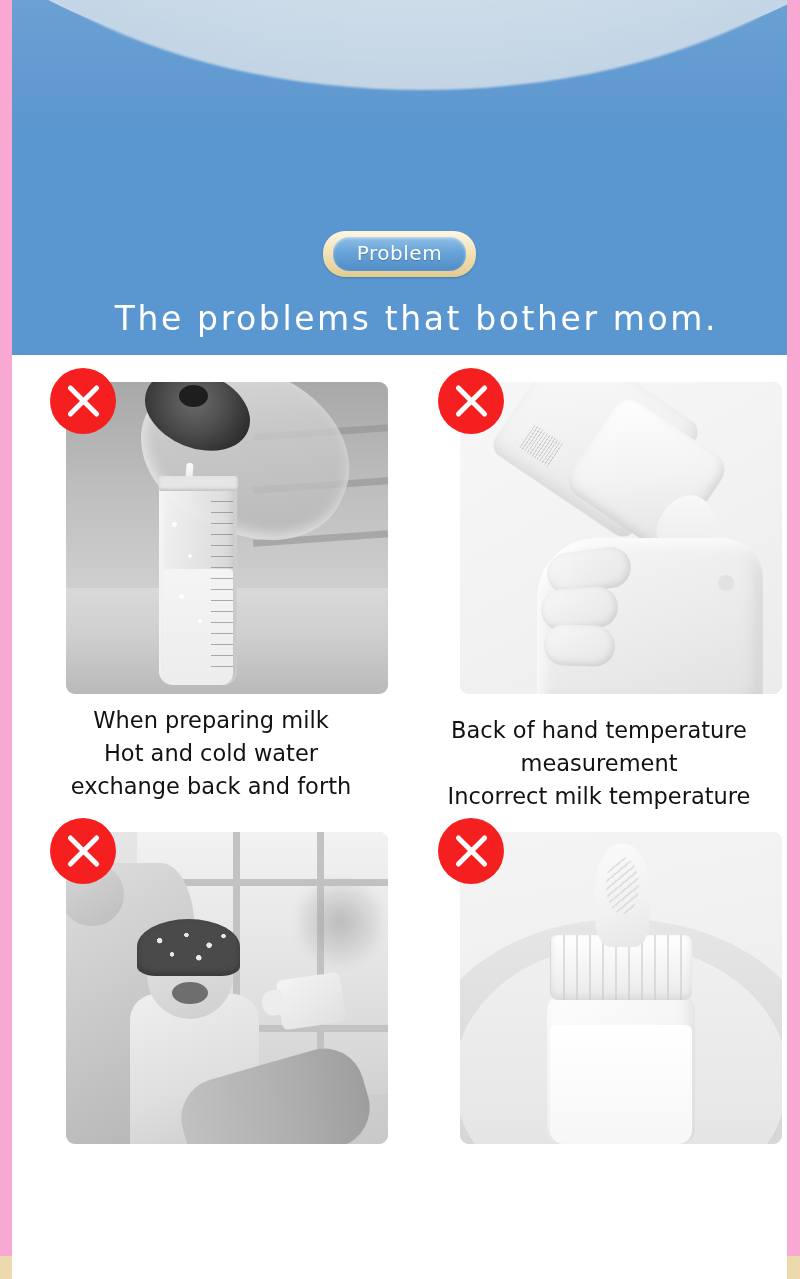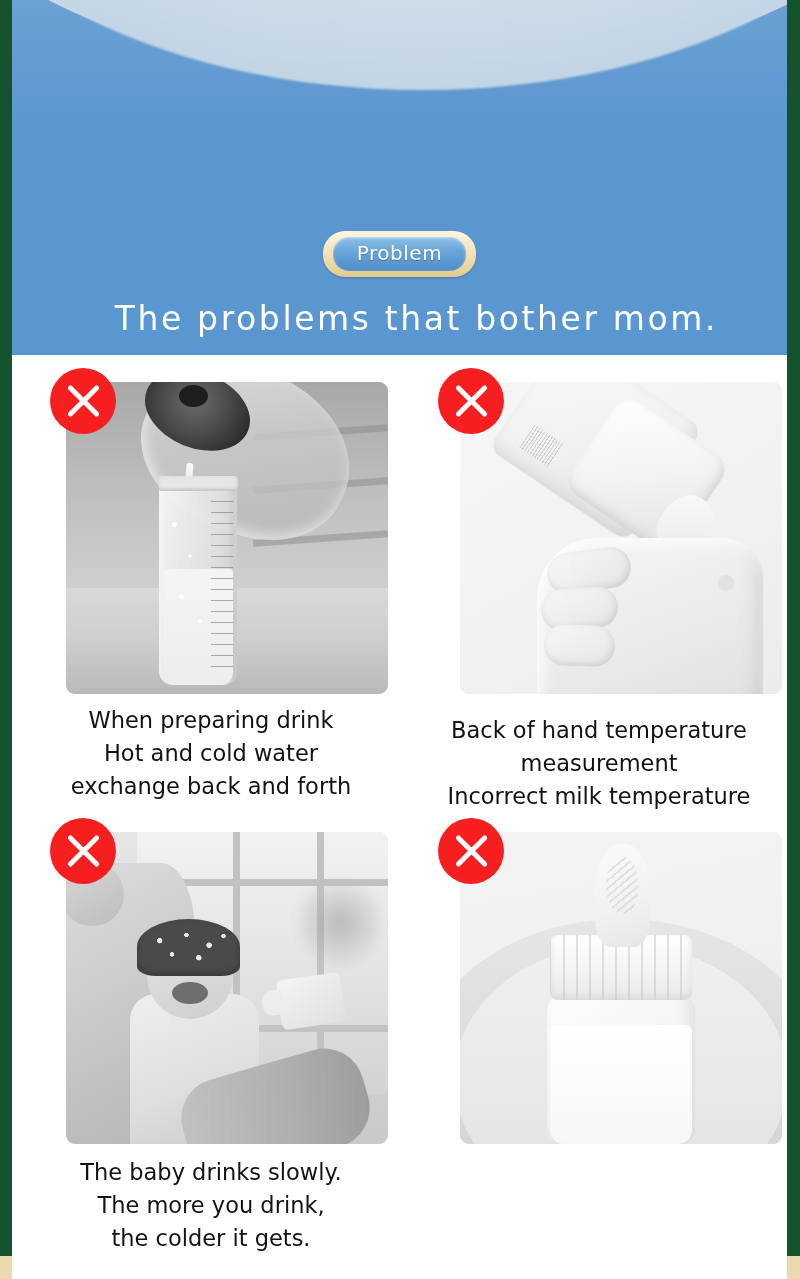--- a/index.html
+++ b/index.html
@@ -9,21 +9,21 @@
     height: 1279px;
     background: #ecd9ae;
     font-family: "DejaVu Sans", sans-serif;
     overflow: hidden;
   }
 
   .page {
     position: relative;
     width: 800px;
     height: 1256px;
-    background: #14532d;
+    background: #f9a8d4;
   }
 
   
   .content-col {
     position: absolute;
     left: 12px;
     top: 0;
     width: 775px;
     height: 1279px;
     background: #ffffff;
@@ -478,21 +478,21 @@
                 <div class="milk"></div>
                 <div class="ticks"></div>
                 <div class="drop" style="left:33%;top:45%;width:5px;height:5px;"></div>
                 <div class="drop" style="left:38%;top:55%;width:4px;height:4px;"></div>
                 <div class="drop" style="left:35%;top:68%;width:5px;height:5px;"></div>
                 <div class="drop" style="left:41%;top:76%;width:4px;height:4px;"></div>
               </div>
             </div>
             <div class="x-badge"></div>
           </div>
-          <div class="caption">When preparing drink
+          <div class="caption">When preparing milk
 Hot and cold water
 exchange back and forth</div>
         </div>
 
         <div class="cell right">
           <div class="photo-wrap">
             <div class="photo">
               <div class="scene s2">
                 <div class="bottle2"></div>
                 <div class="label"></div>
@@ -531,23 +531,20 @@
                 <div class="baby-body"></div>
                 <div class="baby-head"></div>
                 <div class="beanie"></div>
                 <div class="mouth"></div>
                 <div class="arm"></div>
                 <div class="sbottle"></div>
               </div>
             </div>
             <div class="x-badge"></div>
           </div>
-          <div class="caption">The baby drinks slowly.
-The more you drink,
-the colder it gets.</div>
         </div>
 
         <div class="cell right">
           <div class="photo-wrap">
             <div class="photo">
               <div class="scene s4">
                 <div class="bowl-out"></div>
                 <div class="bowl-in"></div>
                 <div class="bottle4"></div>
                 <div class="milk4"></div>

